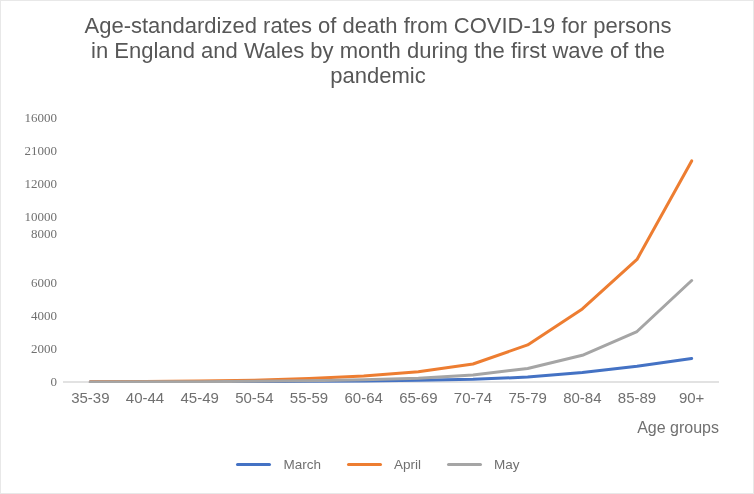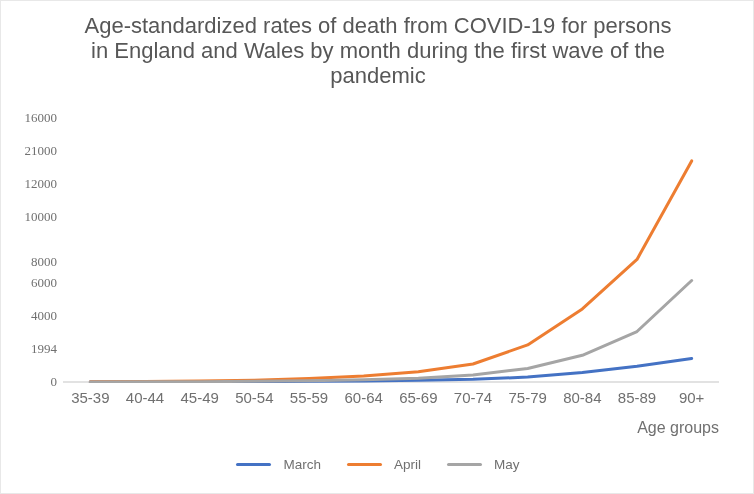--- a/index.html
+++ b/index.html
@@ -103,24 +103,24 @@
 
 <div id="figure">
 
   <div id="chart-title">Age-standardized rates of death from COVID-19 for persons in England and Wales by month during the first wave of the pandemic</div>
 
   <div id="y-axis-labels">
       <div class="ytick" style="top: 4px;">16000</div>
       <div class="ytick" style="top: 37px;">21000</div>
       <div class="ytick" style="top: 70px; padding-left: 40px;">12000</div>
       <div class="ytick" style="top: 103px;">10000</div>
-      <div class="ytick" style="top: 148px; margin-left: 11px;">8000</div>
+      <div class="ytick" style="top: 120px; margin-left: 11px;">8000</div>
       <div class="ytick" style="top: 169px;">6000</div>
       <div class="ytick" style="top: 202px; padding-left: 45px;">4000</div>
-      <div class="ytick" style="top: 235px;">1994</div>
+      <div class="ytick" style="top: 235px;">2000</div>
       <div class="ytick" style="top: 268px;">0</div>
     </div>
 
   <div id="plot-area">
     <svg id="plot-svg" viewBox="0 0 656 270" preserveAspectRatio="none">
       <line id="baseline" x1="0" y1="269" x2="656" y2="269" stroke="#d9d9d9" stroke-width="1.6"></line>
       <g id="series-group">
           <polyline points="27.33,268.95 82.00,268.90 136.67,268.80 191.33,268.64 246.00,268.37 300.67,267.98 355.33,267.35 410.00,266.36 464.67,264.05 519.33,259.43 574.00,253.32 628.67,245.41" fill="none" stroke="#4472C4" stroke-width="3" stroke-linejoin="round" stroke-linecap="round"></polyline>
           <polyline points="27.33,268.80 82.00,268.59 136.67,268.09 191.33,267.19 246.00,265.54 300.67,263.06 355.33,258.77 410.00,251.01 464.67,231.88 519.33,195.91 574.00,146.41 628.67,47.90" fill="none" stroke="#ED7D31" stroke-width="3" stroke-linejoin="round" stroke-linecap="round"></polyline>
           <polyline points="27.33,268.93 82.00,268.85 136.67,268.67 191.33,268.34 246.00,267.76 300.67,266.86 355.33,265.20 410.00,262.07 464.67,255.47 519.33,242.27 574.00,218.51 628.67,167.52" fill="none" stroke="#A5A5A5" stroke-width="3" stroke-linejoin="round" stroke-linecap="round"></polyline>

